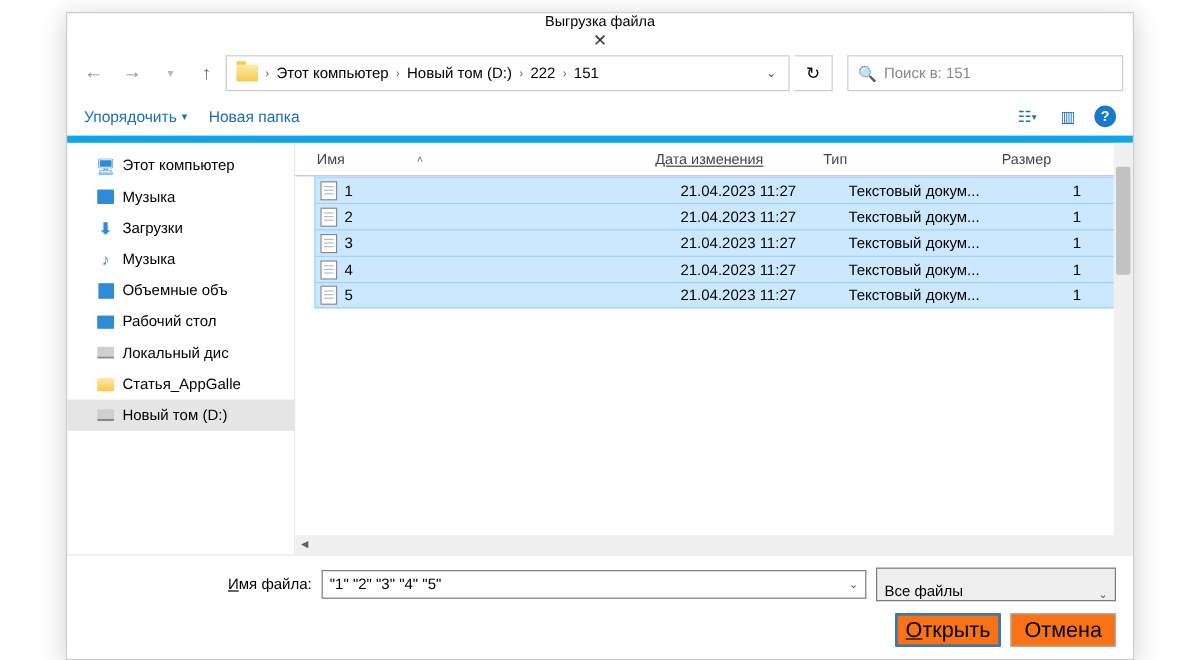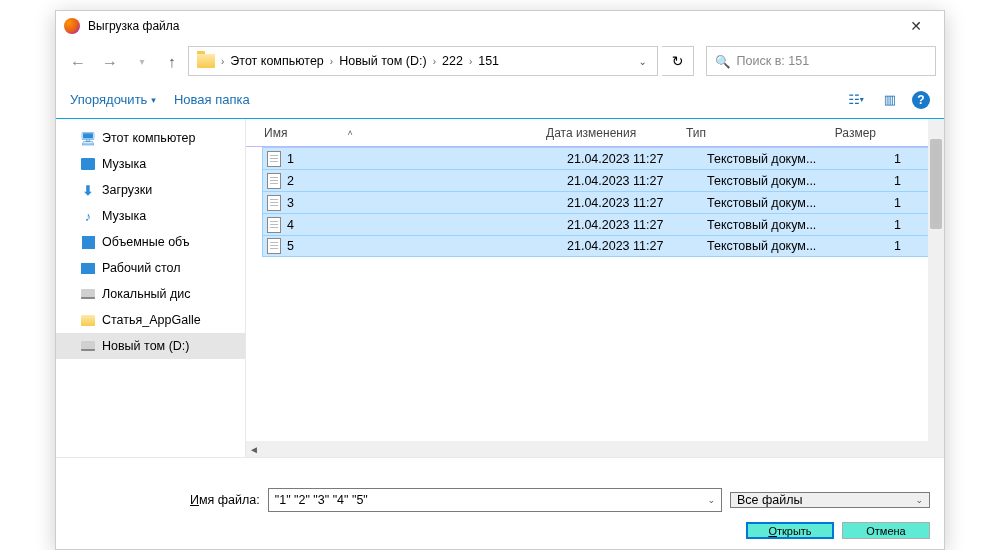--- a/index.html
+++ b/index.html
@@ -1,70 +1,70 @@
 <!DOCTYPE html>
 <html><head>
   <meta charset="utf-8">
   <style>
     * { box-sizing: border-box; font-family: 'Segoe UI', Tahoma, sans-serif; }
     body { margin: 0; padding: 0; background: #fff; width: 1000px; height: 550px; overflow: hidden; position: relative; }
     .window { position: absolute; left: 55px; top: 10px; width: 890px; height: 540px; background: #fff; border: 1px solid #ccc; box-shadow: 0 4px 20px rgba(0,0,0,.2); display: flex; flex-direction: column; }
-    .titlebar { height: 30px; display: flex; align-items: center; padding: 0 8px; }
+    .titlebar { height: 30px; display: flex; align-items: center; padding: 0 8px; flex-direction: column; }
     .ff-icon { width: 16px; height: 16px; border-radius: 50%; background: radial-gradient(circle at 30% 30%, #ff9500, #e25822 60%, #8c1aff 90%); margin-right: 8px; }
     .title { font-size: 12px; flex: 1; }
     .win-btn { width: 40px; height: 30px; display: flex; align-items: center; justify-content: center; font-size: 14px; color: #333; }
     .navrow { height: 40px; display: flex; align-items: center; padding: 0 8px; gap: 4px; }
     .nav-arrow { width: 28px; height: 28px; display: flex; align-items: center; justify-content: center; color: #888; font-size: 16px; }
     .nav-up { width: 24px; height: 28px; display: flex; align-items: center; justify-content: center; color: #555; font-size: 15px; }
     .addr { flex: 1; height: 30px; border: 1px solid #ccc; background: #fff; display: flex; align-items: center; padding: 0 4px; gap: 2px; font-size: 12.5px; }
     .folder-ico { width: 18px; height: 14px; background: linear-gradient(#ffe9a8,#f7ca4d); border-radius: 1px; margin: 0 4px; position: relative; }
     .folder-ico::before { content:''; position:absolute; top:-3px; left:0; width:8px; height:3px; background:#f7ca4d; border-radius:1px 1px 0 0; }
     .crumb { padding: 0 4px; }
     .crumb-sep { color: #666; font-size: 10px; }
     .addr-drop { margin-left: auto; padding: 0 6px; color: #555; font-size: 10px; }
     .refresh { width: 32px; height: 30px; border: 1px solid #ccc; border-left: none; display: flex; align-items: center; justify-content: center; font-size: 14px; }
     .search { width: 230px; height: 30px; border: 1px solid #ccc; margin-left: 8px; display: flex; align-items: center; padding: 0 8px; color: #888; font-size: 12.5px; gap: 6px; }
-    .toolbar2 { height: 38px; display: flex; align-items: center; padding: 0 14px; gap: 18px; border-bottom: 1px solid #0ea5e9; }
+    .toolbar2 { height: 38px; display: flex; align-items: center; padding: 0 14px; gap: 18px; border-bottom: 6px solid #0ea5e9; }
     .tb-btn { color: #1a6fb5; font-size: 13px; display: flex; align-items: center; gap: 4px; }
     .tb-right { margin-left: auto; display: flex; align-items: center; gap: 10px; }
     .tb-ico { width: 24px; height: 22px; display:flex; align-items:center; justify-content:center; color:#1a6fb5; font-size:13px; }
     .help-ico { width:18px; height:18px; border-radius:50%; background:#1979ca; color:#fff; display:flex; align-items:center; justify-content:center; font-size:12px; font-weight:bold; }
     .body { flex: 1; display: flex; min-height: 0; }
     .tree { width: 190px; border-right: 1px solid #e8e8e8; overflow: hidden; padding-top: 6px; }
     .tree-item { height: 26px; display: flex; align-items: center; padding-left: 24px; font-size: 12.5px; gap: 6px; white-space: nowrap; }
     .tree-item.sel { background: #e5e5e5; }
     .ti-ico { width: 16px; height: 16px; display:flex; align-items:center; justify-content:center; font-size:13px; }
     .list { flex: 1; display: flex; flex-direction: column; min-width: 0; position: relative; }
     .cols { height: 28px; display: flex; align-items: center; border-bottom: 1px solid #c4b5fd; font-size: 12px; color: #444; }
     .col-name { width: 300px; padding-left: 18px; display:flex; align-items:center; }
-    .col-date { width: 140px; }
+    .col-date { width: 140px; text-decoration: underline; }
     .col-type { width: 140px; }
     .col-size { width: 60px; text-align: right; padding-right: 10px; }
     .sort-ind { margin-left: 60px; font-size: 9px; color: #666; }
     .rows { flex: 1; overflow: hidden; padding-left: 16px; }
     .row { height: 22px; display: flex; align-items: center; background: #cce8ff; border: 1px solid #99d1ff; border-bottom: none; font-size: 12.5px; margin-right: 4px; }
     .row:last-child { border-bottom: 1px solid #99d1ff; }
     .file-ico { width: 14px; height: 16px; background: #fff; border: 1px solid #888; margin: 0 6px 0 4px; position: relative; }
     .file-ico::before { content:''; position:absolute; top:3px; left:2px; right:2px; height:1px; background:#bbb; box-shadow: 0 3px 0 #bbb, 0 6px 0 #bbb; }
     .rc-name { width: 280px; padding-left: 0; }
     .rc-date { width: 140px; }
     .rc-type { width: 140px; overflow:hidden; text-overflow:ellipsis; white-space:nowrap; }
     .rc-size { width: 54px; text-align: right; }
     .vsb { position:absolute; top:0; right:0; bottom:0; width:16px; background:#f0f0f0; }
     .vsb-thumb { position:absolute; left:2px; right:2px; top:20px; height:90px; background:#c2c2c2; border-radius:2px; }
     .hsb { height: 16px; background:#f0f0f0; display:flex; align-items:center; }
     .hsb-ar { width:16px; text-align:center; color:#606060; font-size:10px; }
     .footer { border-top: 1px solid #e8e8e8; padding: 10px 14px; background: #fff; }
-    .fn-row { display: flex; align-items: center; gap: 8px; margin-bottom: 10px; margin-top: 20px; }
+    .fn-row { display: flex; align-items: center; gap: 8px; margin-bottom: 10px; }
     .fn-label { font-size: 12.5px; margin-left: 120px; }
     .fn-label u { text-decoration: underline; }
     .fn-input { flex: 1; height: 24px; border: 1px solid #7a7a7a; padding: 0 6px; font-size: 12.5px; display:flex; align-items:center; justify-content:space-between; background:#fff; }
-    .filter { width: 200px; height: 16px; border: 1px solid #7a7a7a; background: #efefef; padding: 0 6px; font-size: 12.5px; display:flex; align-items:center; justify-content:space-between; }
+    .filter { width: 200px; height: 28px; border: 1px solid #7a7a7a; background: #efefef; padding: 0 6px; font-size: 12.5px; display:flex; align-items:flex-end; justify-content:space-between; }
     .btn-row { display: flex; justify-content: flex-end; gap: 8px; }
-    .btn { width: 88px; height: 17px; border: 1px solid #adadad; background: #5eead4; font-size: 11px; display:flex; align-items:center; justify-content:center; }
+    .btn { width: 88px; height: 28px; border: 1px solid #adadad; background: #f97316; font-size: 18px; display:flex; align-items:center; justify-content:center; }
     .btn.primary { border: 1px solid #0078d7; box-shadow: inset 0 0 0 1px #0078d7; }
     .ico-pc { color:#2e8bd8; }
     .ico-vid { background:#2e8bd8; width:14px; height:12px; border-radius:1px; }
     .ico-doc { background:#2e8bd8; width:12px; height:14px; border-radius:1px; }
     .ico-dl { color:#2e8bd8; font-weight:bold; }
     .ico-img { background:#2e8bd8; width:14px; height:11px; }
     .ico-mus { color:#2e8bd8; }
     .ico-3d { background:#2e8bd8; width:13px; height:13px; }
     .ico-desk { background:#2e8bd8; width:14px; height:11px; }
     .ico-fld { width:14px; height:11px; background:linear-gradient(#ffe9a8,#f7ca4d); border-radius:1px; }

